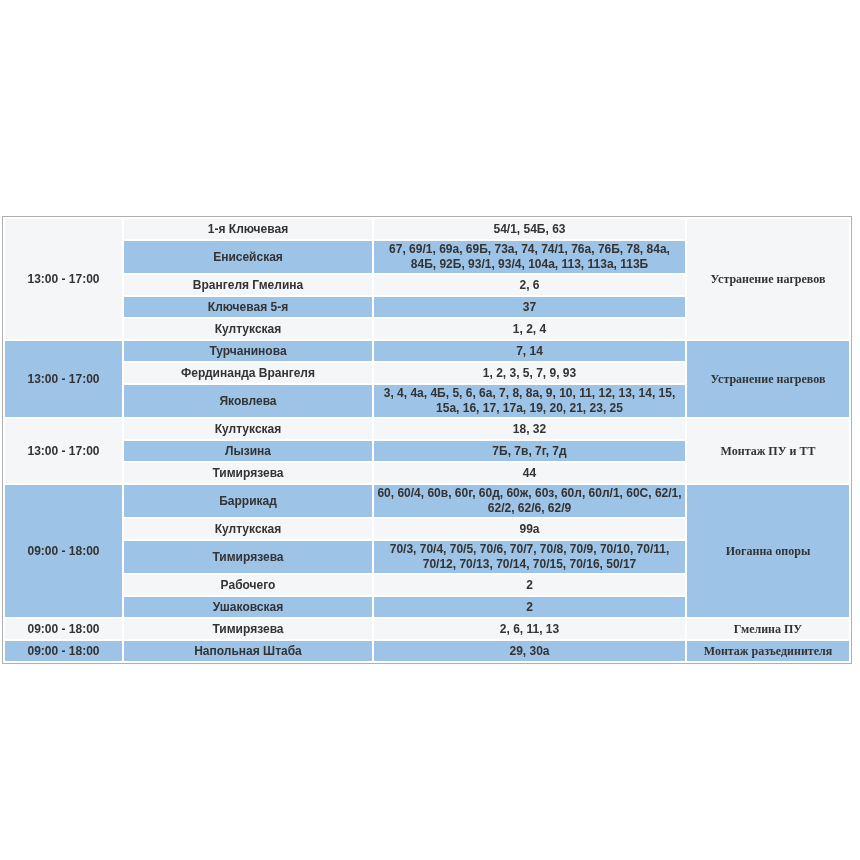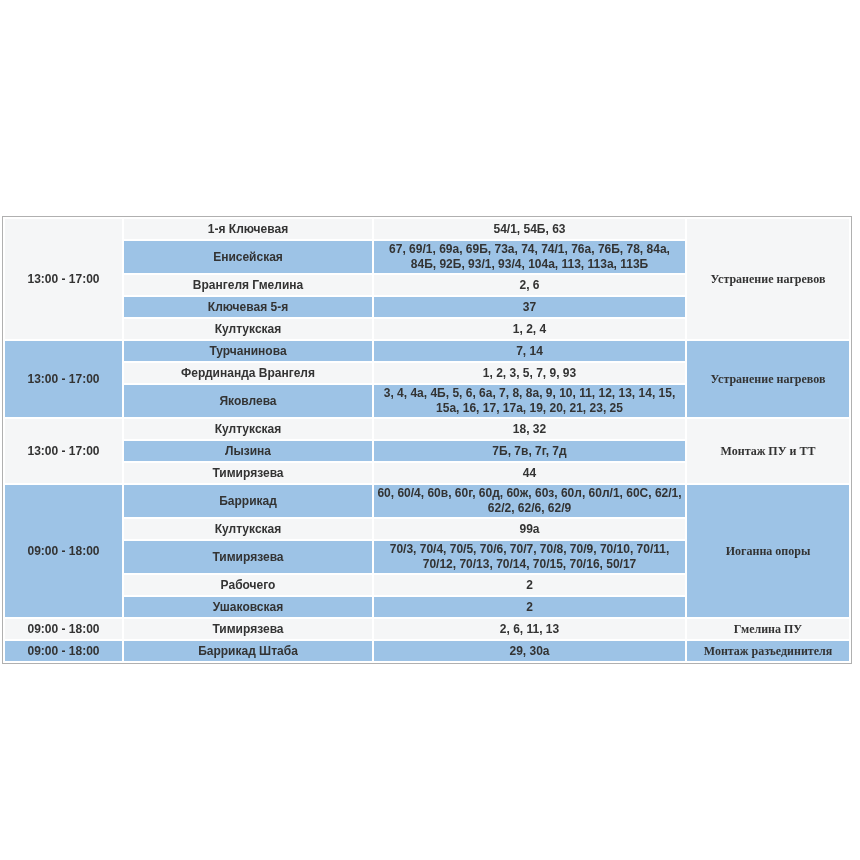--- a/index.html
+++ b/index.html
@@ -126,19 +126,19 @@
 
       <tr>
         <td class="c-time bg-l">09:00 - 18:00</td>
         <td class="c-street bg-l">Тимирязева</td>
         <td class="c-houses bg-l">2, 6, 11, 13</td>
         <td class="c-work bg-l">Гмелина ПУ</td>
       </tr>
 
       <tr>
         <td class="c-time bg-b">09:00 - 18:00</td>
-        <td class="c-street bg-b">Баррикад Штаба</td>
+        <td class="c-street bg-b">Напольная Штаба</td>
         <td class="c-houses bg-b">29, 30а</td>
         <td class="c-work bg-b">Монтаж разъединителя</td>
       </tr>
     </tbody>
   </table>
 </div>
 
 </body></html>

